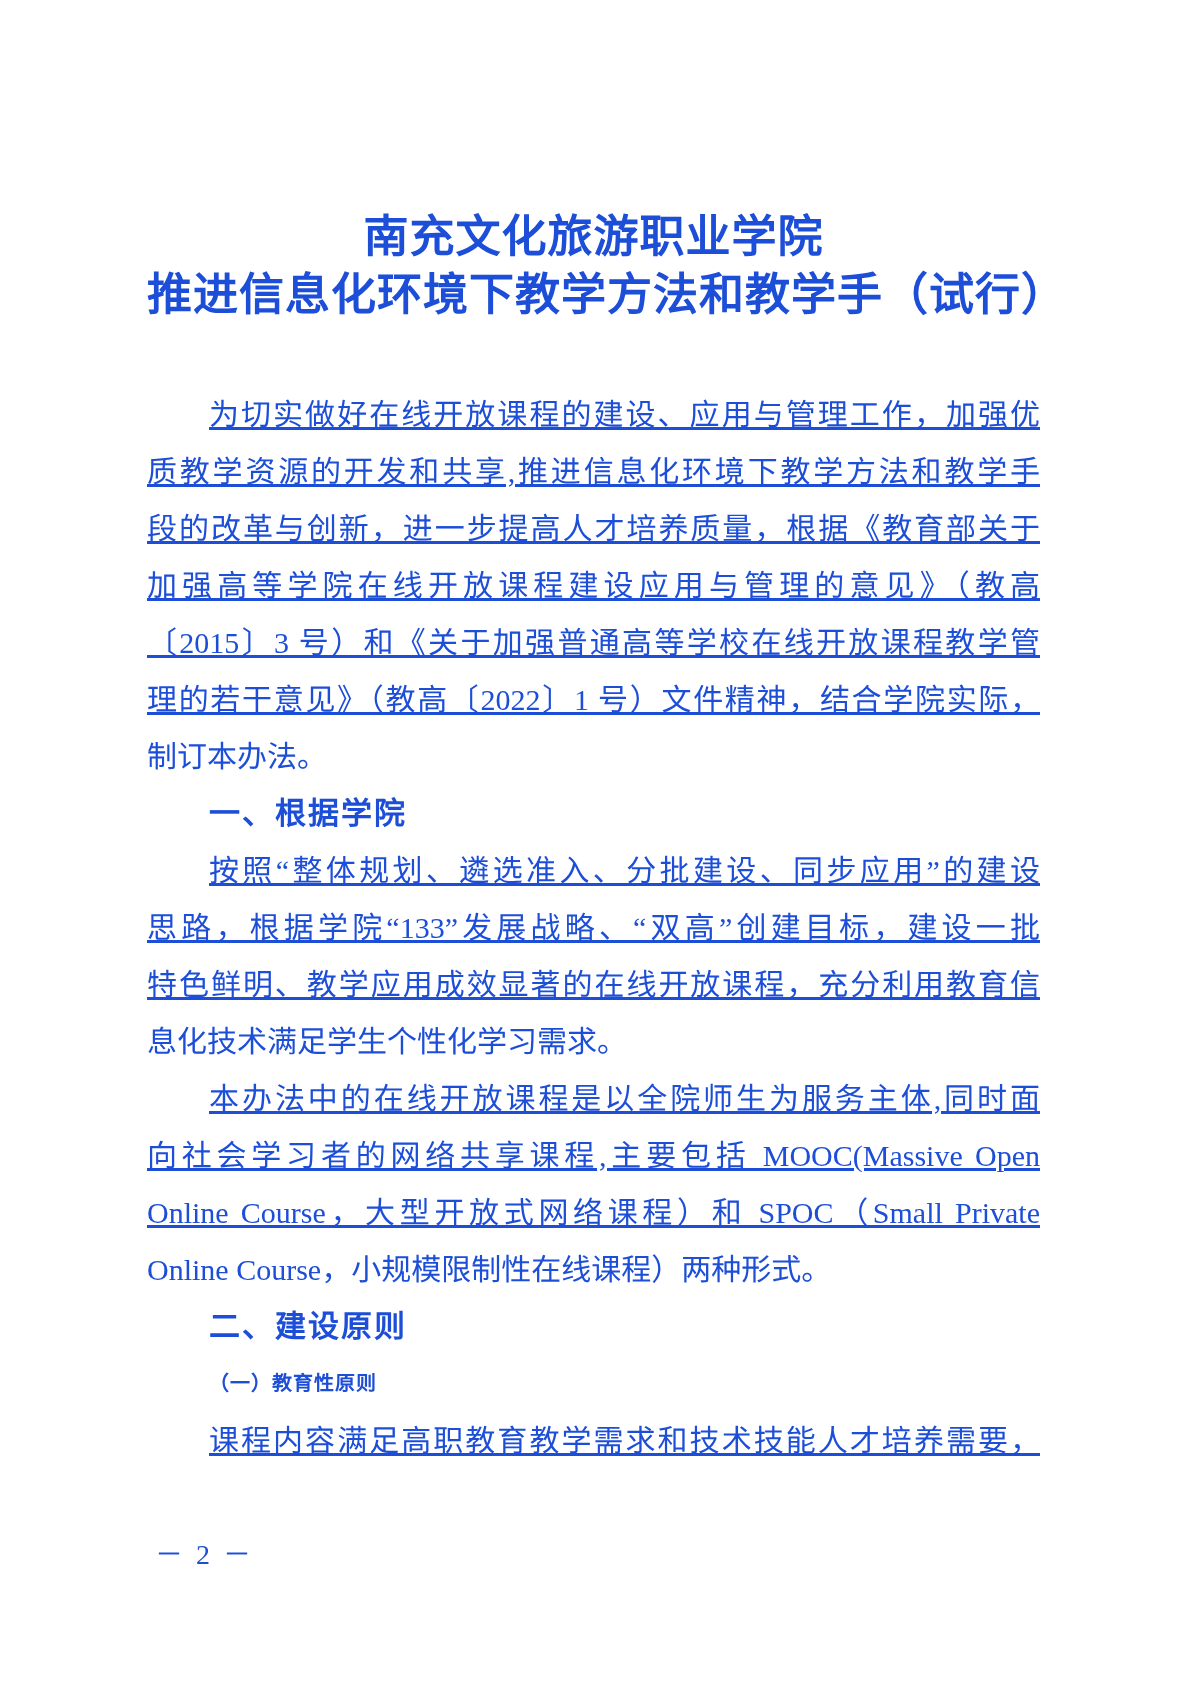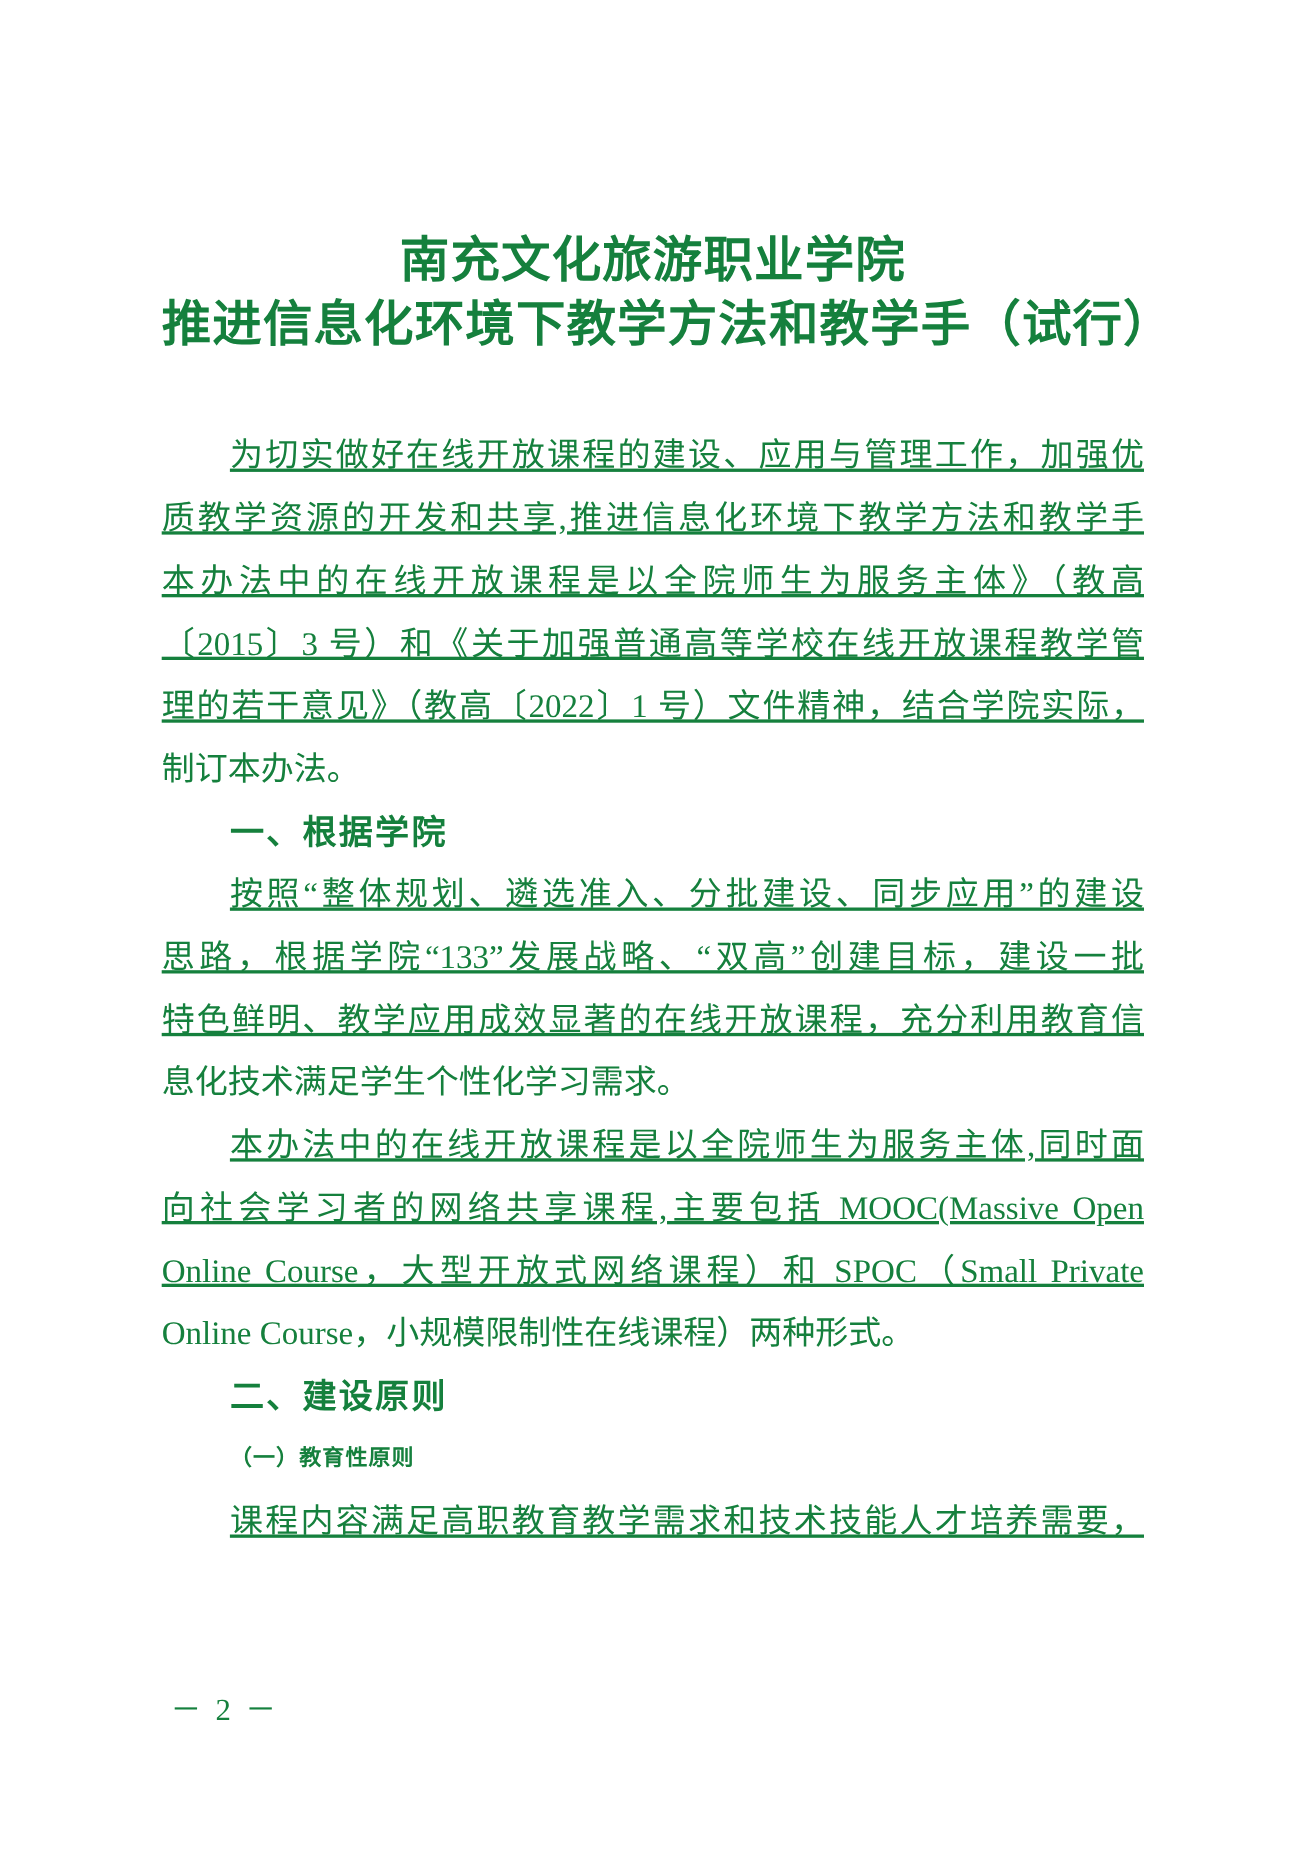--- a/index.html
+++ b/index.html
@@ -6,21 +6,21 @@
     margin: 0;
     padding: 0;
     background: #ffffff;
   }
   .page {
     position: relative;
     width: 1191px;
     height: 1684px;
     background: #ffffff;
     overflow: hidden;
-    color: #15803d;
+    color: #1d4ed8;
     font-family: "Liberation Serif", "DejaVu Serif", serif;
   }
   .content {
     position: absolute;
     left: 147px;
     top: 0;
     width: 893px;
   }
   .doc-title {
     margin-top: 208px;
@@ -77,21 +77,22 @@
 <div class="page">
   <div class="content">
     <div class="doc-title">
       <div class="title-line">南充文化旅游职业学院</div>
       <div class="title-line">推进信息化环境下教学方法和教学手（试行）</div>
     </div>
     <div class="blocks">
         <div>
           <div class="line paragraph-line indent justify">为切实做好在线开放课程的建设、应用与管理工作，加强优</div>
           <div class="line paragraph-line justify">质教学资源的开发和共享,推进信息化环境下教学方法和教学手</div>
-          <div class="line paragraph-line justify">本办法中的在线开放课程是以全院师生为服务主体》（教高</div>
+          <div class="line paragraph-line justify">段的改革与创新，进一步提高人才培养质量，根据《教育部关于</div>
+          <div class="line paragraph-line justify">加强高等学院在线开放课程建设应用与管理的意见》（教高</div>
           <div class="line paragraph-line justify">〔2015〕3 号）和《关于加强普通高等学校在线开放课程教学管</div>
           <div class="line paragraph-line justify">理的若干意见》（教高〔2022〕1 号）文件精神，结合学院实际，</div>
           <div class="line paragraph-line">制订本办法。</div>
         </div>
         <div>
           <div class="line heading-line indent">一、根据学院</div>
         </div>
         <div>
           <div class="line paragraph-line indent justify">按照“整体规划、遴选准入、分批建设、同步应用”的建设</div>
           <div class="line paragraph-line justify">思路，根据学院“133”发展战略、“双高”创建目标，建设一批</div>

